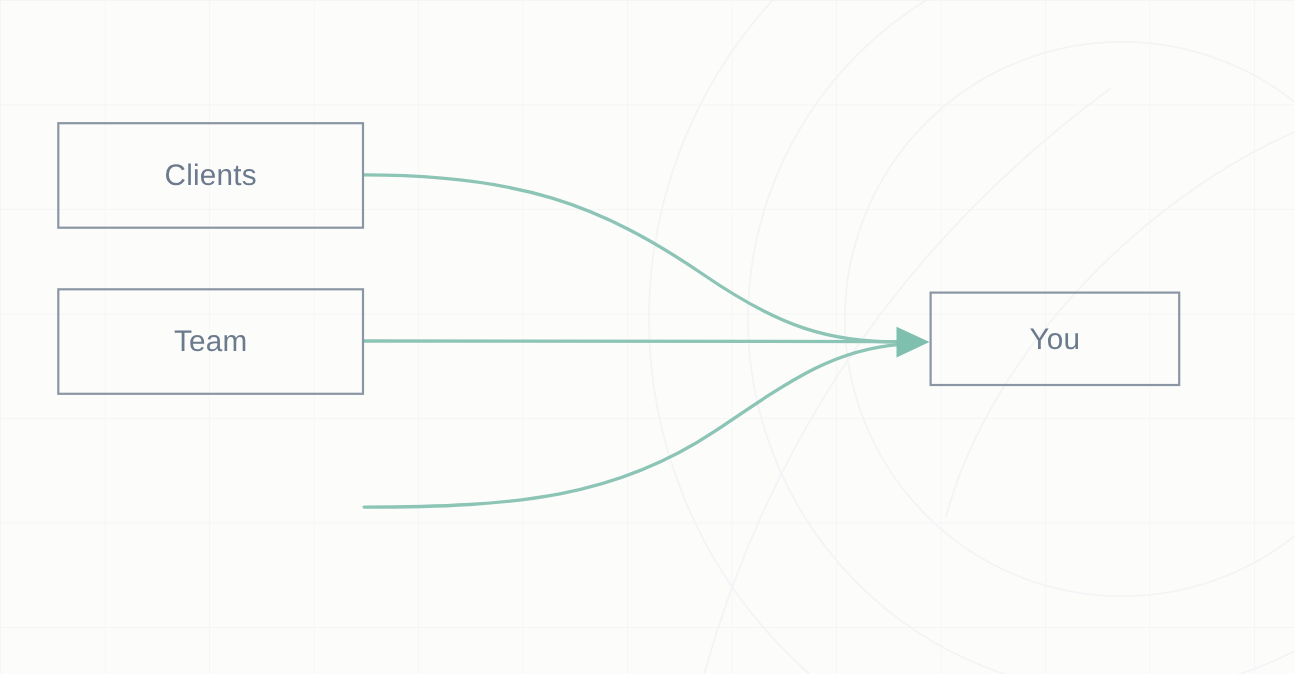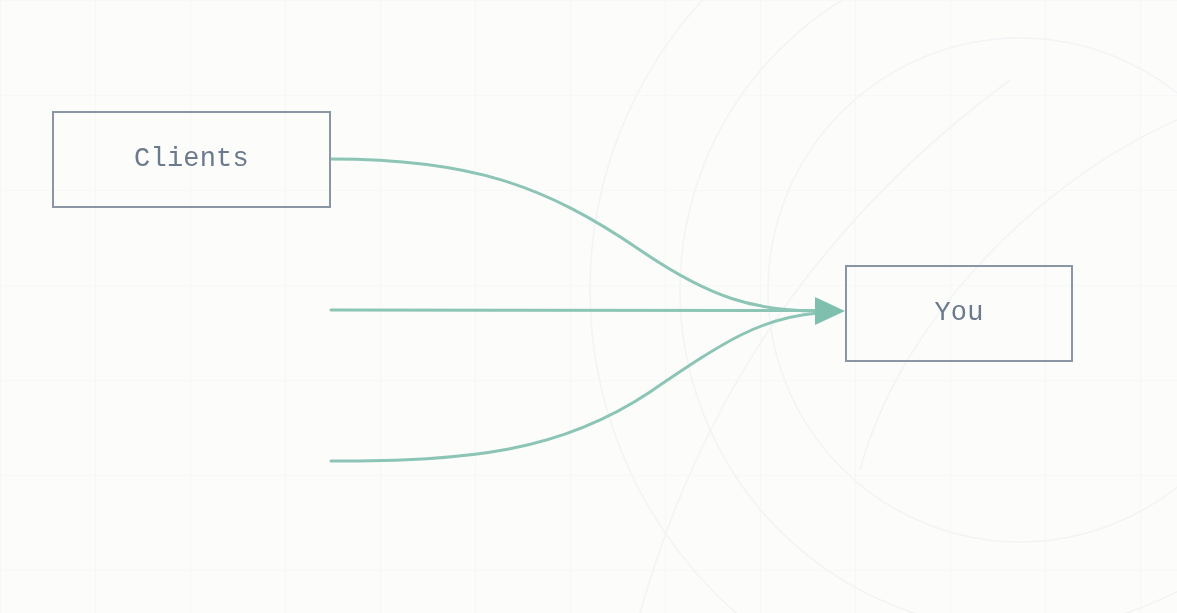--- a/index.html
+++ b/index.html
@@ -38,21 +38,21 @@
     position: absolute;
     box-sizing: border-box;
     border: 2px solid #8a96a3;
     background: transparent;
     display: flex;
     align-items: center;
     justify-content: center;
   }
   .node-label {
     color: #6b7a8c;
-    font-family: Liberation Mono, monospace;
+    font-family: Liberation Sans, sans-serif;
     font-size: 27px;
     font-weight: 400;
     letter-spacing: 0.2px;
     line-height: 1;
     white-space: nowrap;
   }
 </style>
 </head>
 <body>
 
@@ -94,19 +94,22 @@
       <path d="M 331 310 L 818 310.5"></path>
       <path d="M 331 461 C 470 461 560 452 650 392 C 725 341 760 318 818 313"></path>
     </g>
     <polygon points="845,311 815,297 815,325" fill="#7fbfae"></polygon>
   </svg>
 
   <div class="node" style="left:52px; top:111px; width:279px; height:97px;">
     <span class="node-label">Clients</span>
   </div>
 
+  <div class="node" style="left:52px; top:262px; width:279px; height:97px;">
+    <span class="node-label">Team</span>
+  </div>
 
 
-  <div class="node" style="left:845px; top:265px; width:228px; height:97px;">
+  <div class="node" style="left:845px; top:265px; width:228px; height:86px;">
     <span class="node-label">You</span>
   </div>
 
 </div>
 
 </body></html>

